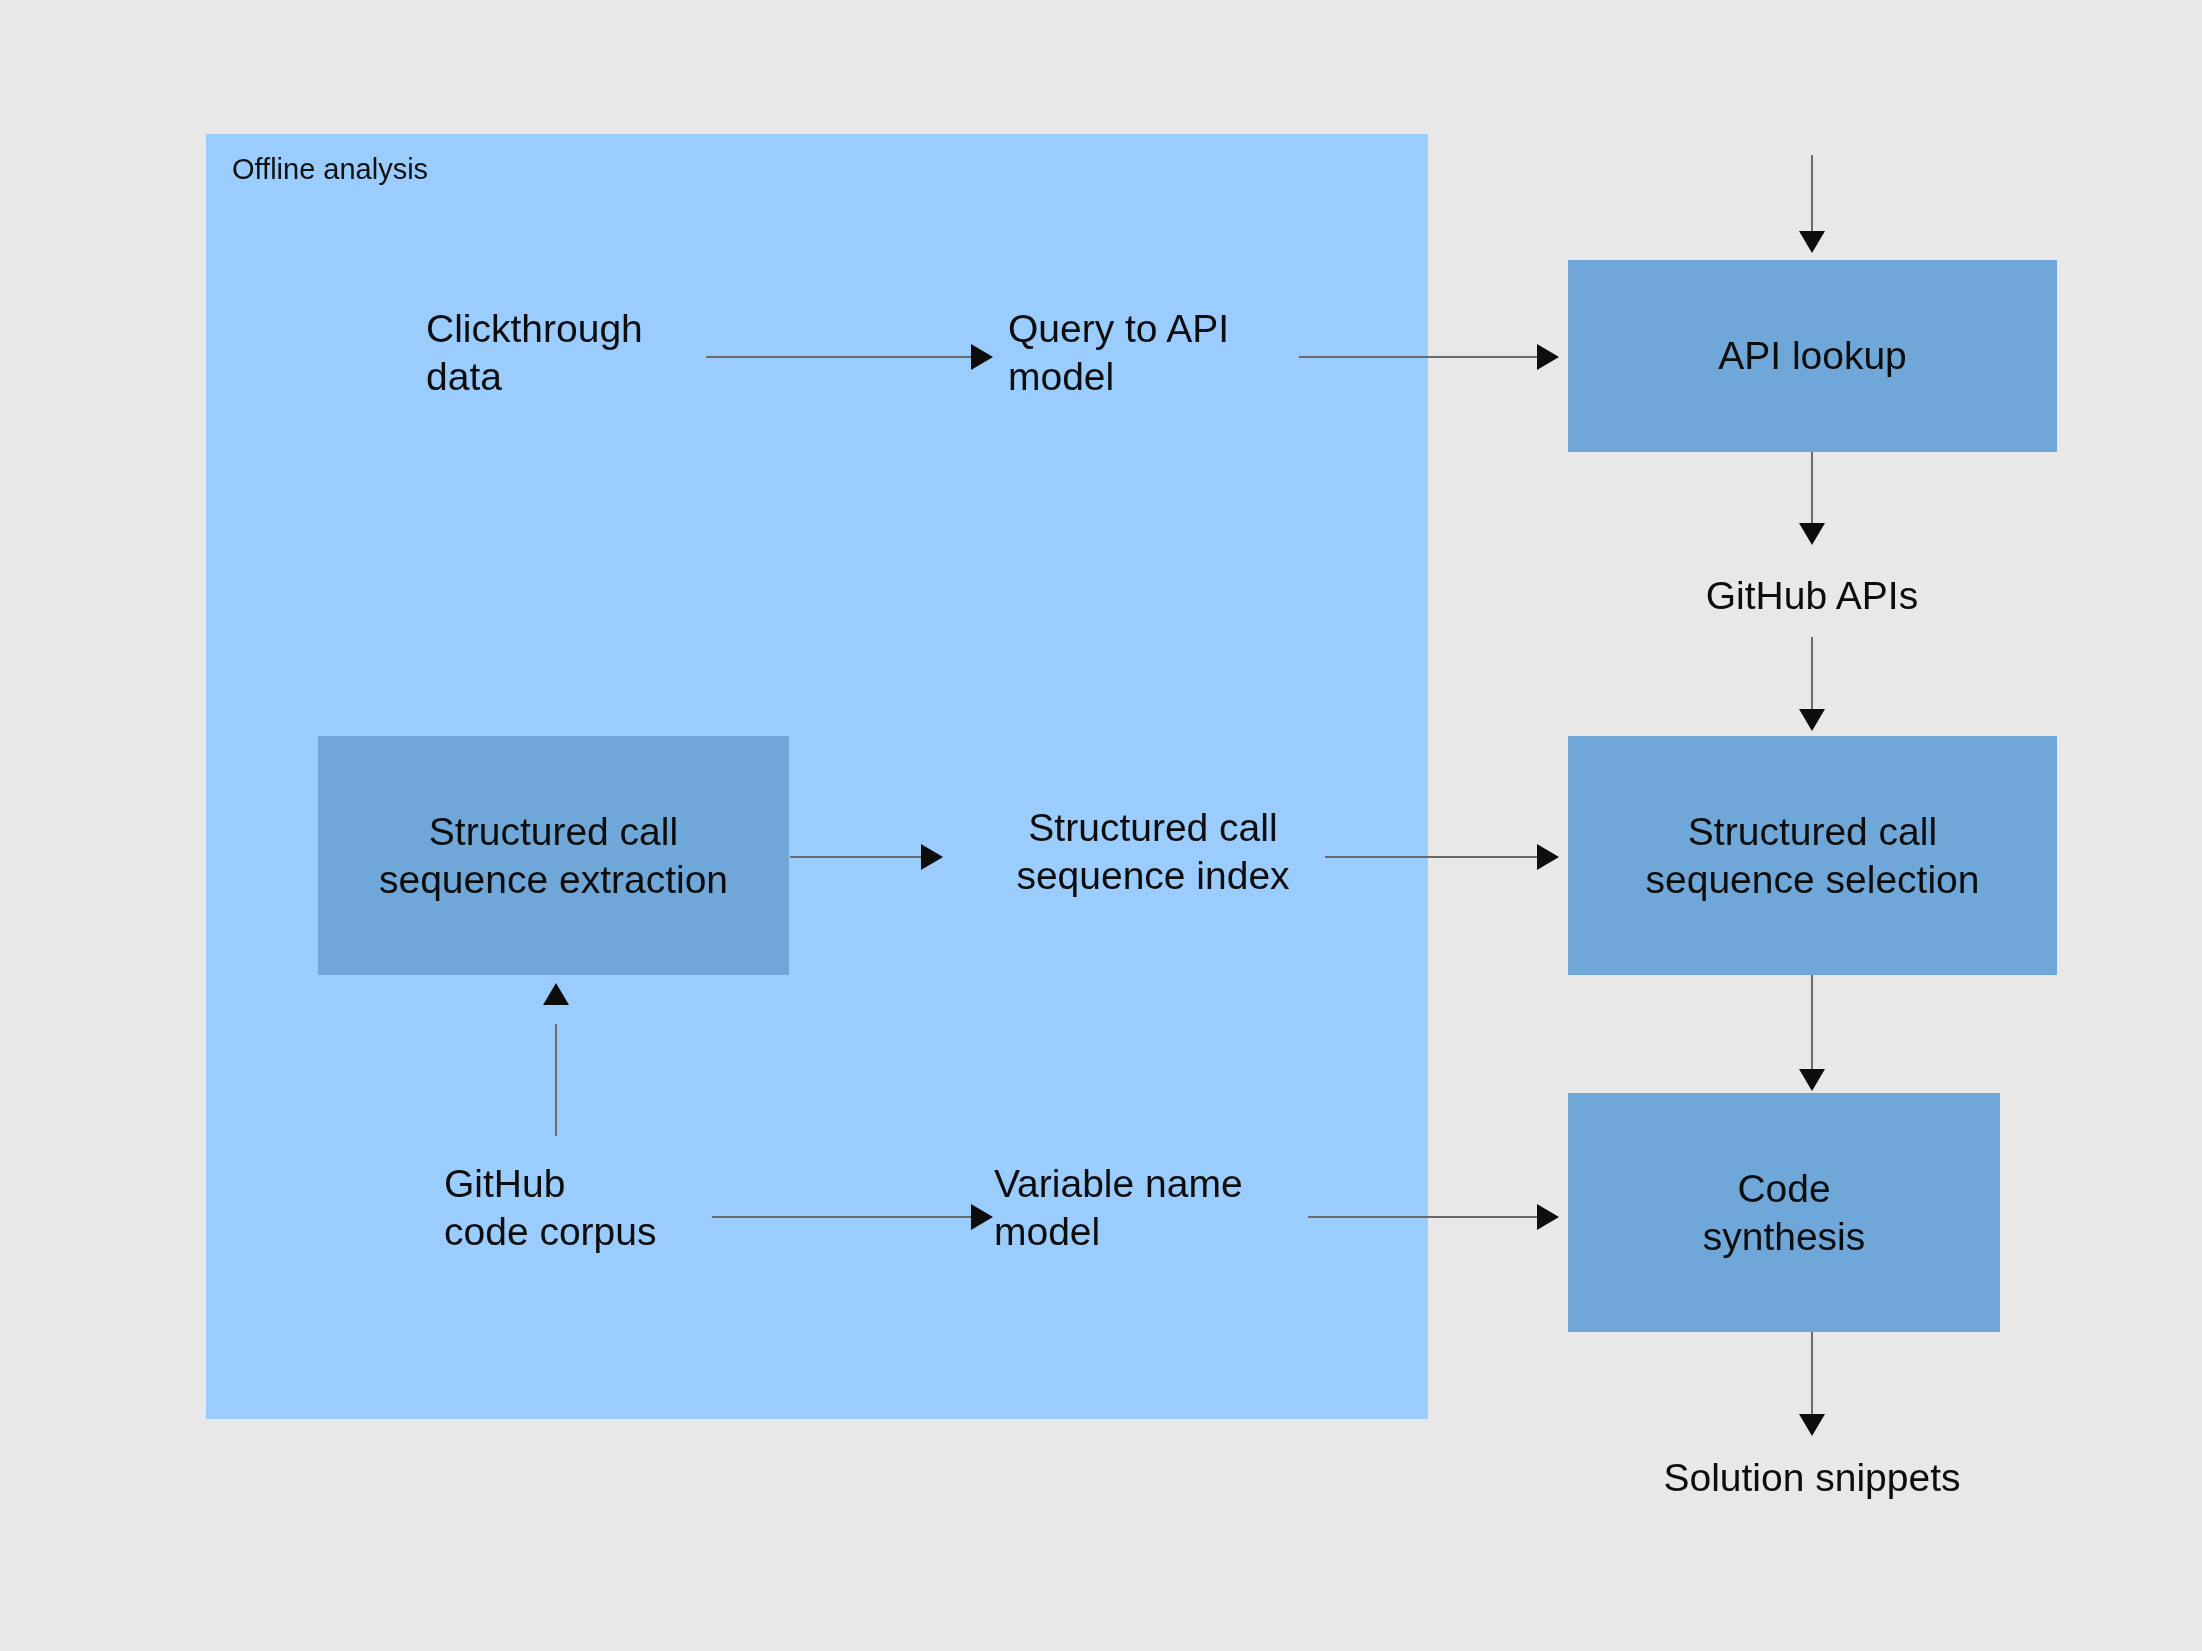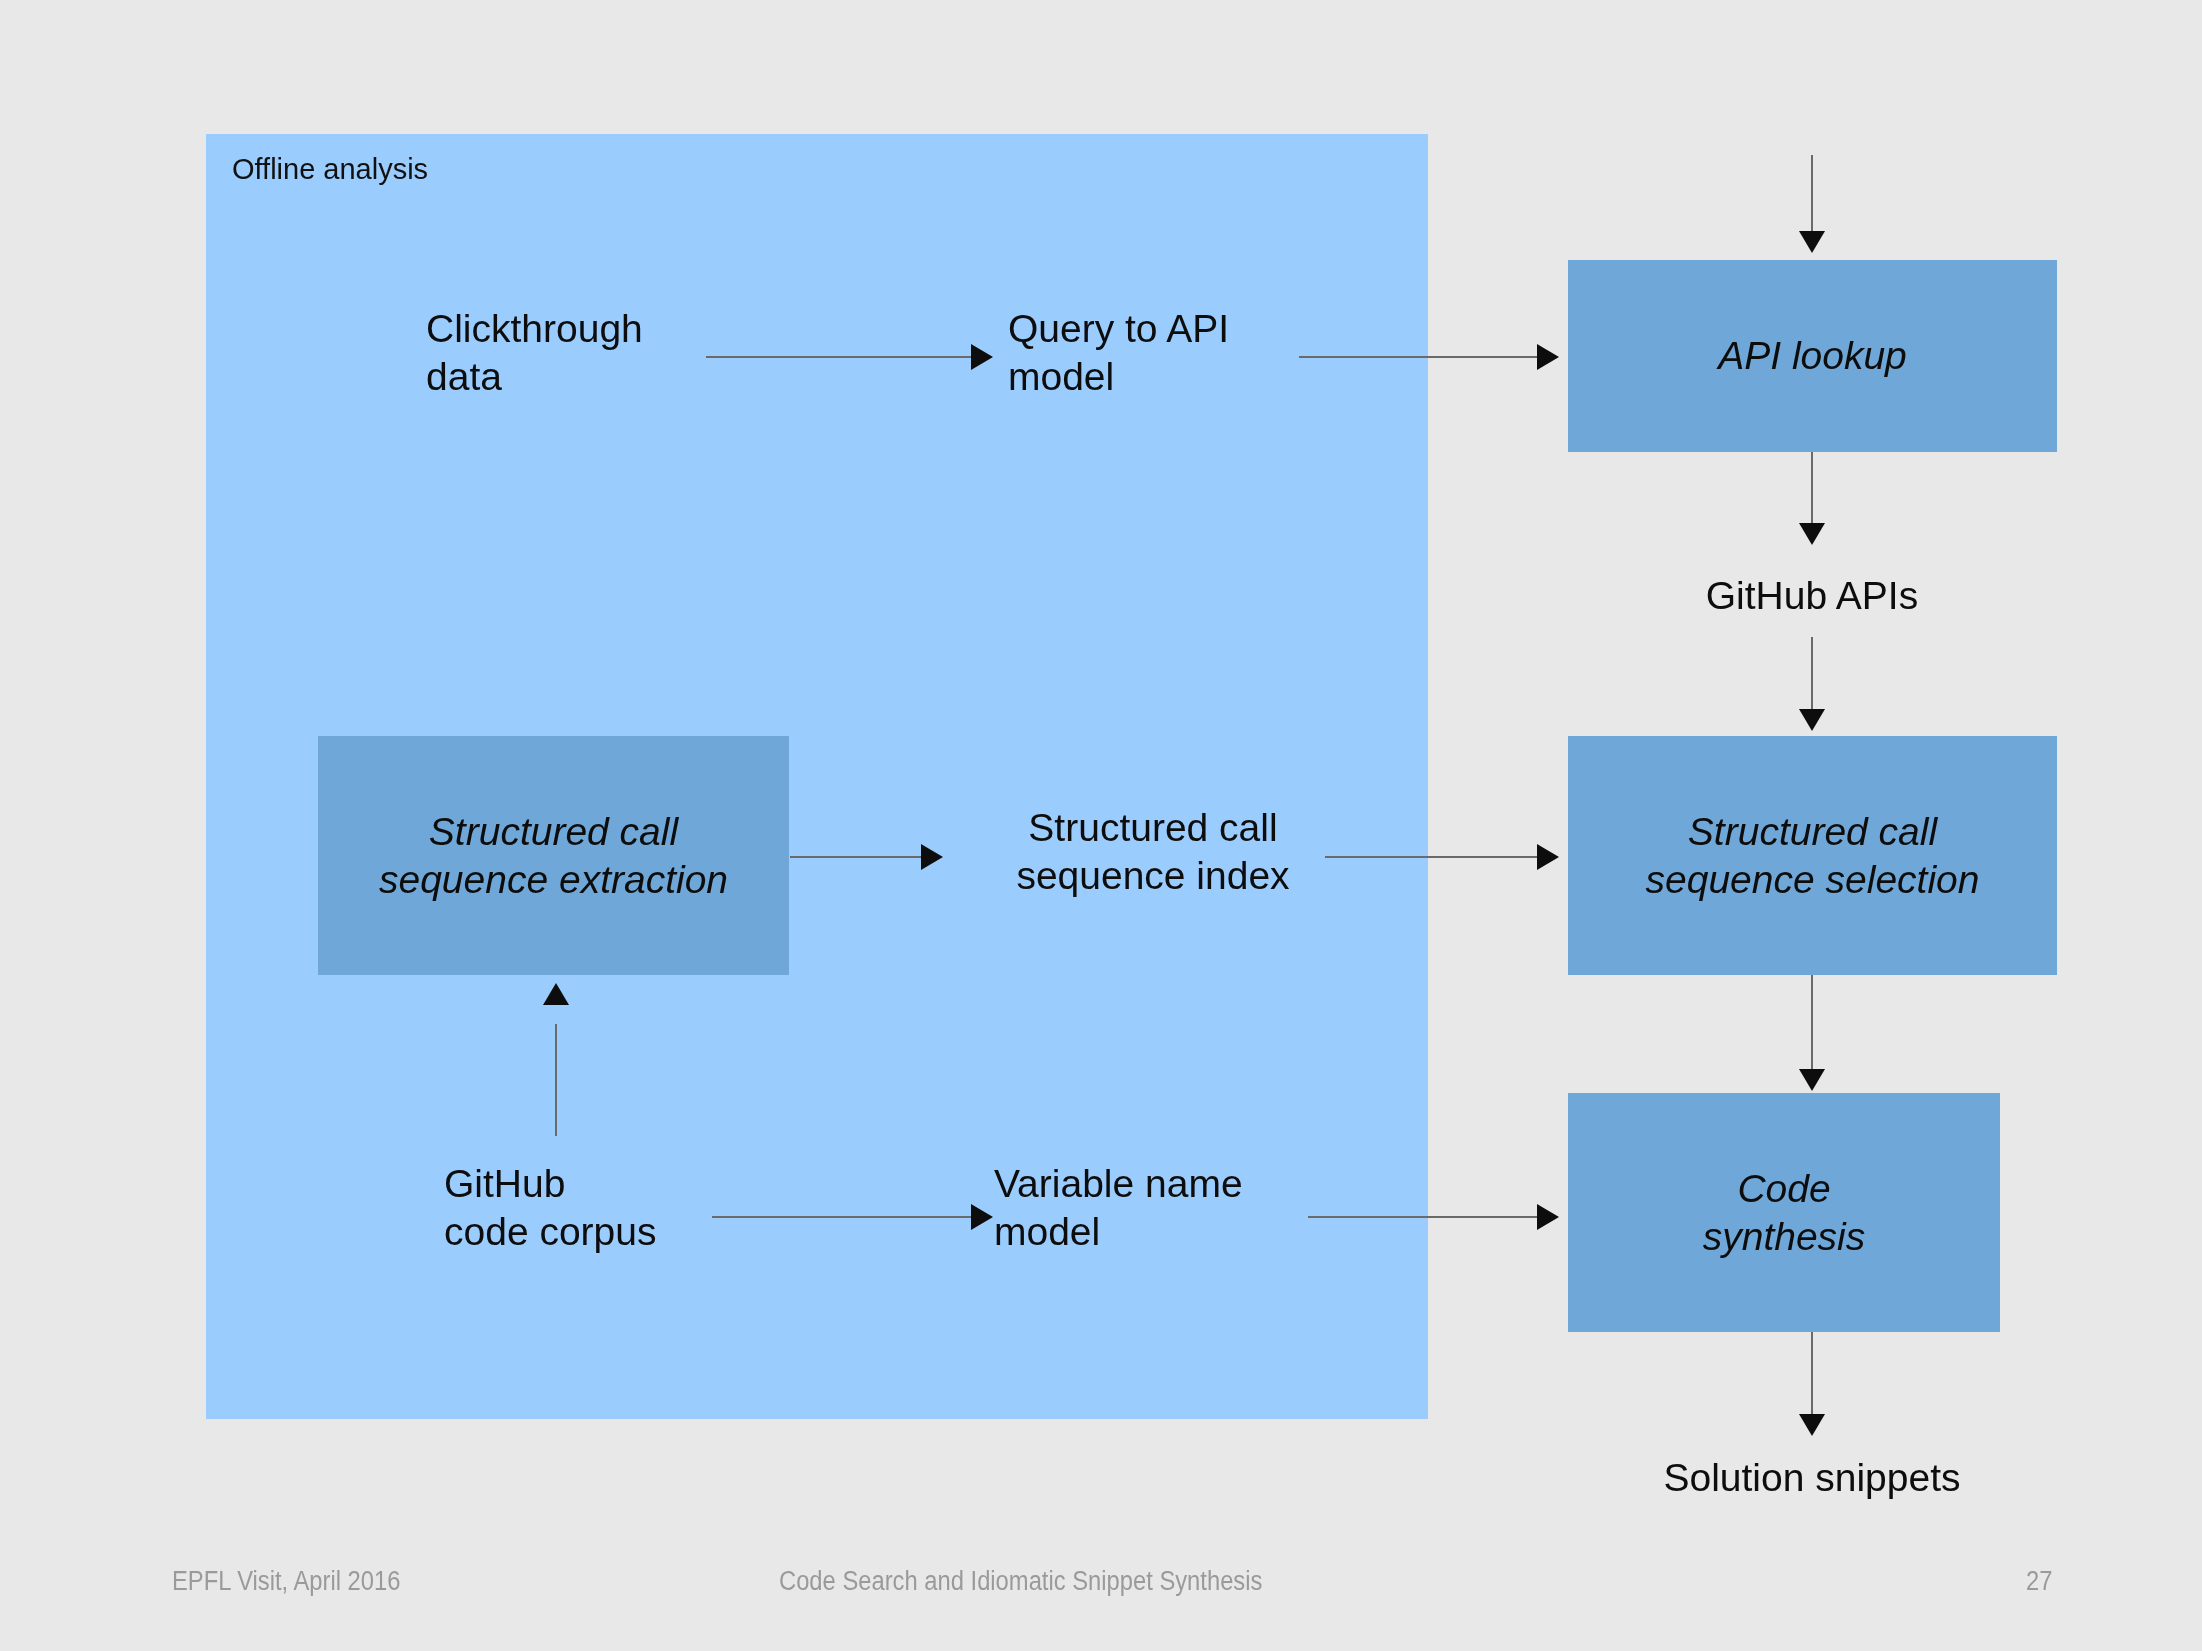--- a/index.html
+++ b/index.html
@@ -49,21 +49,20 @@
     background:#6fa8d8;
     display:flex;
     align-items:center;
     justify-content:center;
     text-align:center;
     font-size:39px;
     color:#0d0d0d;
     line-height:1.22;
     white-space:pre-line;
     padding:3.4px 8.6px;
-    font-style:italic;
   }
   .hline{
     position:absolute;
     height:1.7px;
     background:#6a6a6a;
   }
   .vline{
     position:absolute;
     width:1.7px;
     background:#6a6a6a;
@@ -178,20 +177,15 @@
   <div class="arrow-right" style="left:1537px; top:1204px;"></div>
 
   <div class="proc-box" style="left:1568px; top:1093px; width:432px; height:239px;">Code
 synthesis</div>
 
   <div class="vline" style="left:1811px; top:1332px; height:86px;"></div>
   <div class="arrow-down" style="left:1799px; top:1414px;"></div>
 
   <div class="node-label center" style="left:1554px; top:1454px; width:516px;">Solution snippets</div>
 
-  <div id="footer">
-    <div id="footer-left" class="footer-text">EPFL Visit, April 2016</div>
-    <div id="footer-center" class="footer-text">Code Search and Idiomatic Snippet Synthesis</div>
-    <div id="footer-page" class="footer-text">27</div>
-  </div>
 
 </div>
 
 
 </body></html>

